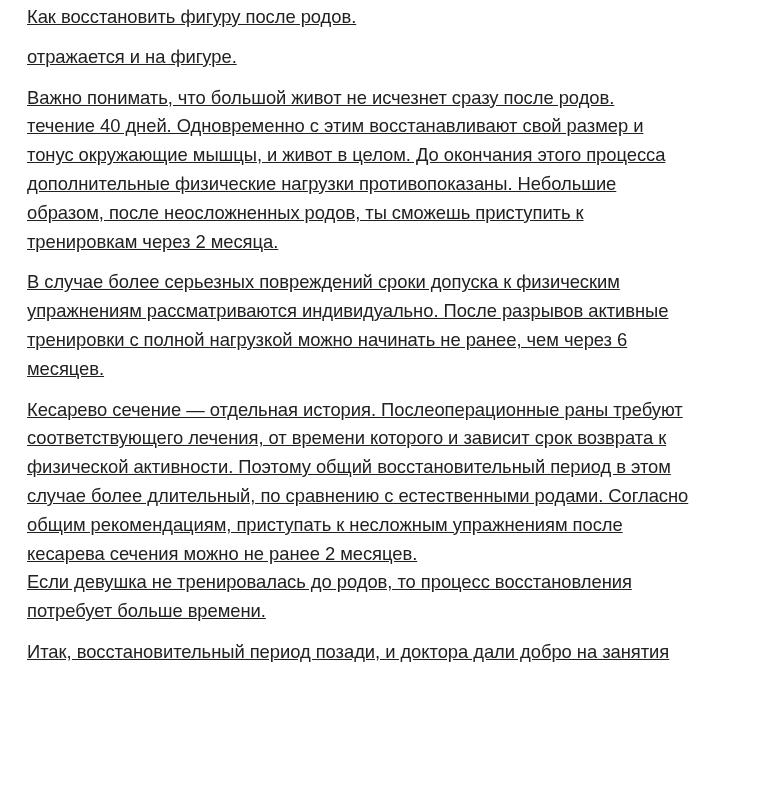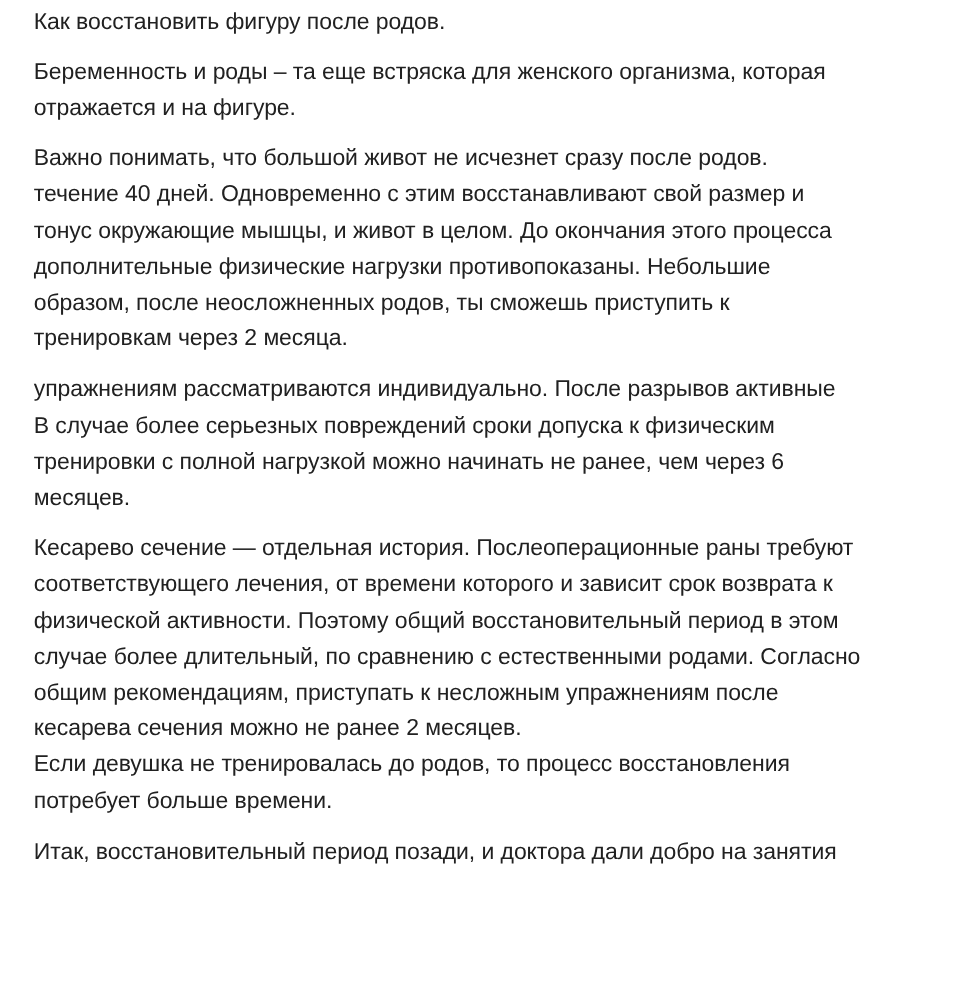--- a/index.html
+++ b/index.html
@@ -21,54 +21,54 @@
     }
     .para {
       margin: 0 0 12px 0;
       font-size: 18.4px;
       line-height: 28.8px;
       letter-spacing: -0.05px;
     }
     .line {
       display: block;
       white-space: nowrap;
+      text-decoration: underline;
     }
     .title {
       margin-bottom: 11px;
     }
     .tail {
       margin-top: 2px;
     }
   </style>
 </head>
 <body>
 
 <div class="article">
 
   <p class="para title">
     <span class="line">Как восстановить фигуру после родов.</span>
   </p>
 
   <p class="para">
-    <span class="line">Беременность и роды – та еще встряска для женского организма, которая</span>
     <span class="line">отражается и на фигуре.</span>
   </p>
 
   <p class="para">
     <span class="line">Важно понимать, что большой живот не исчезнет сразу после родов.</span>
     <span class="line">течение 40 дней. Одновременно с этим восстанавливают свой размер и</span>
     <span class="line">тонус окружающие мышцы, и живот в целом. До окончания этого процесса</span>
     <span class="line">дополнительные физические нагрузки противопоказаны. Небольшие</span>
     <span class="line">образом, после неосложненных родов, ты сможешь приступить к</span>
     <span class="line">тренировкам через 2 месяца.</span>
   </p>
 
   <p class="para">
+    <span class="line">В случае более серьезных повреждений сроки допуска к физическим</span>
     <span class="line">упражнениям рассматриваются индивидуально. После разрывов активные</span>
-    <span class="line">В случае более серьезных повреждений сроки допуска к физическим</span>
     <span class="line">тренировки с полной нагрузкой можно начинать не ранее, чем через 6</span>
     <span class="line">месяцев.</span>
   </p>
 
   <p class="para">
     <span class="line">Кесарево сечение — отдельная история. Послеоперационные раны требуют</span>
     <span class="line">соответствующего лечения, от времени которого и зависит срок возврата к</span>
     <span class="line">физической активности. Поэтому общий восстановительный период в этом</span>
     <span class="line">случае более длительный, по сравнению с естественными родами. Согласно</span>
     <span class="line">общим рекомендациям, приступать к несложным упражнениям после</span>

